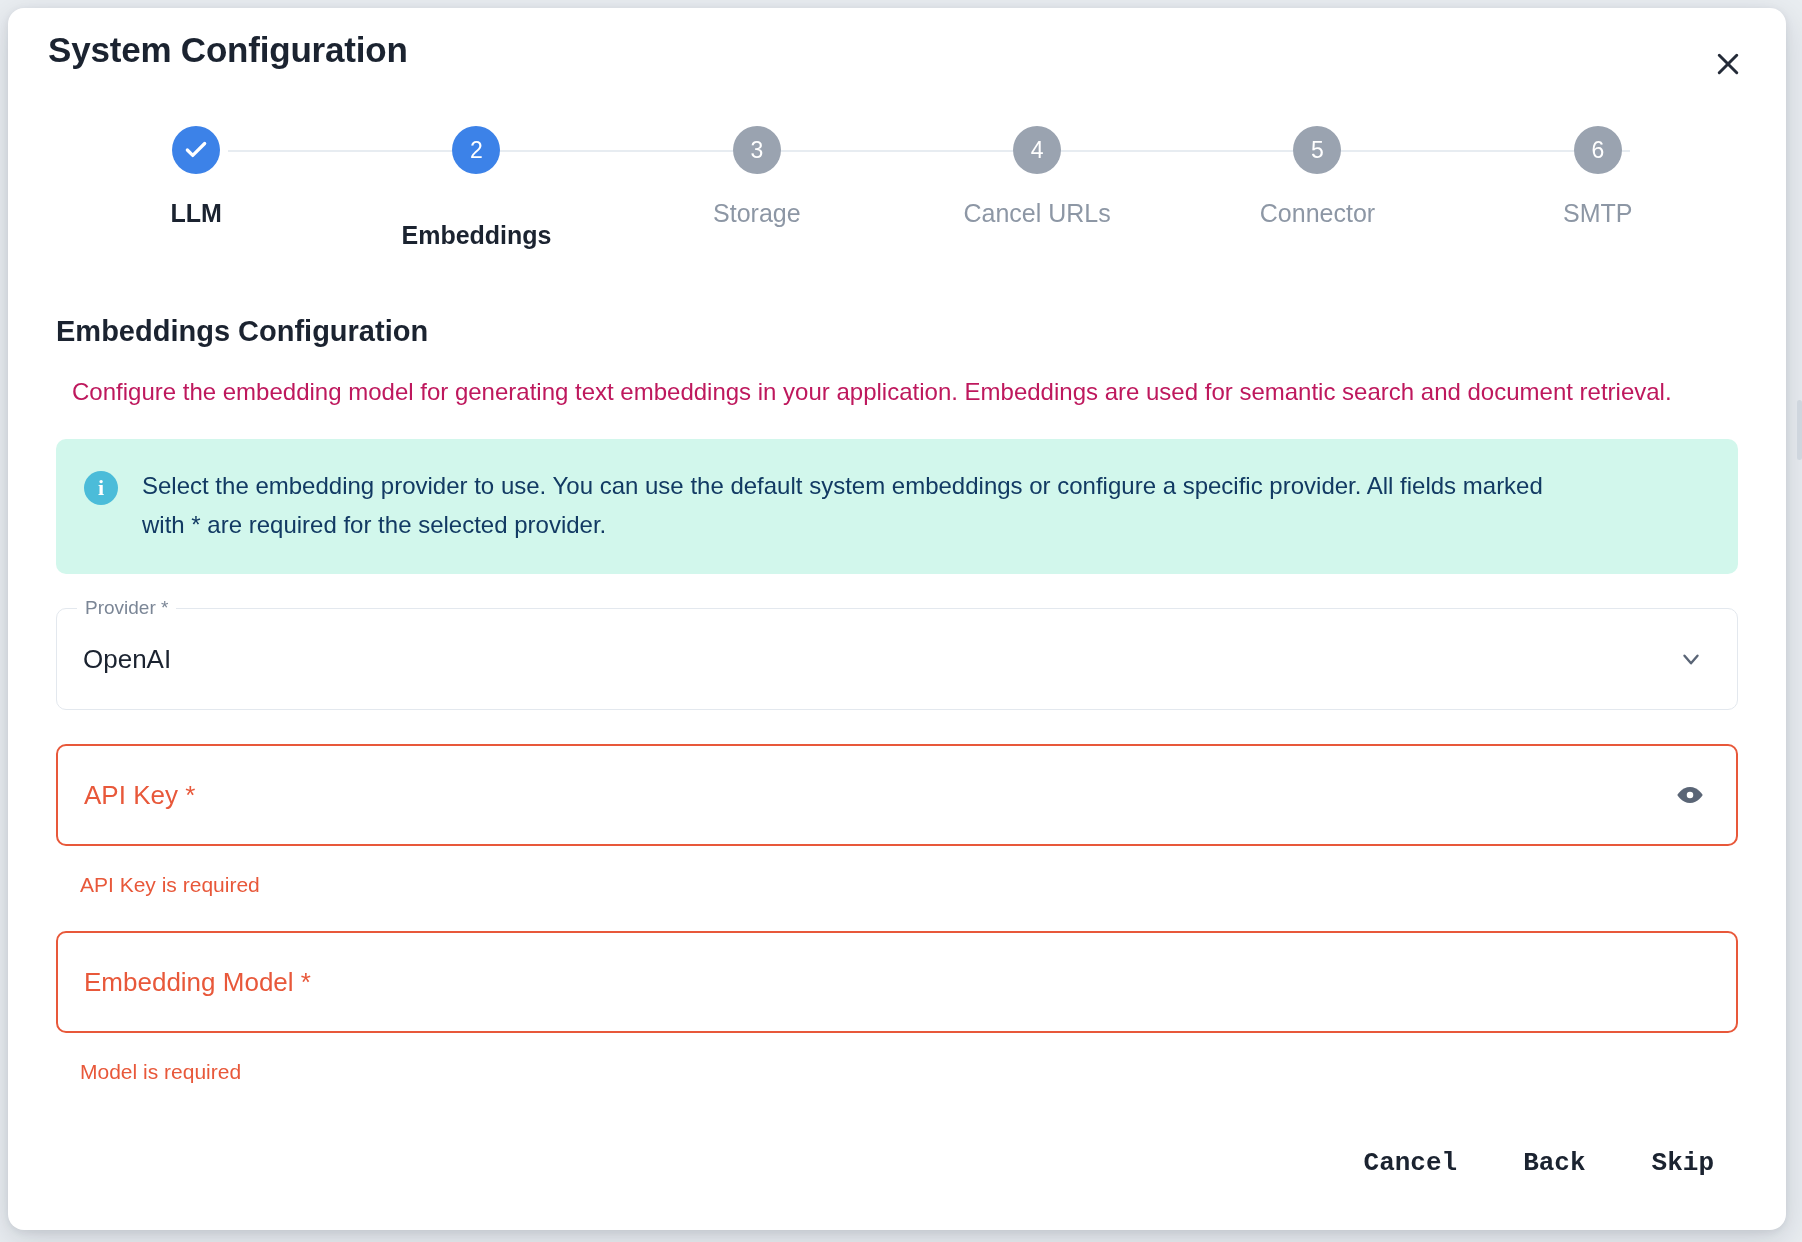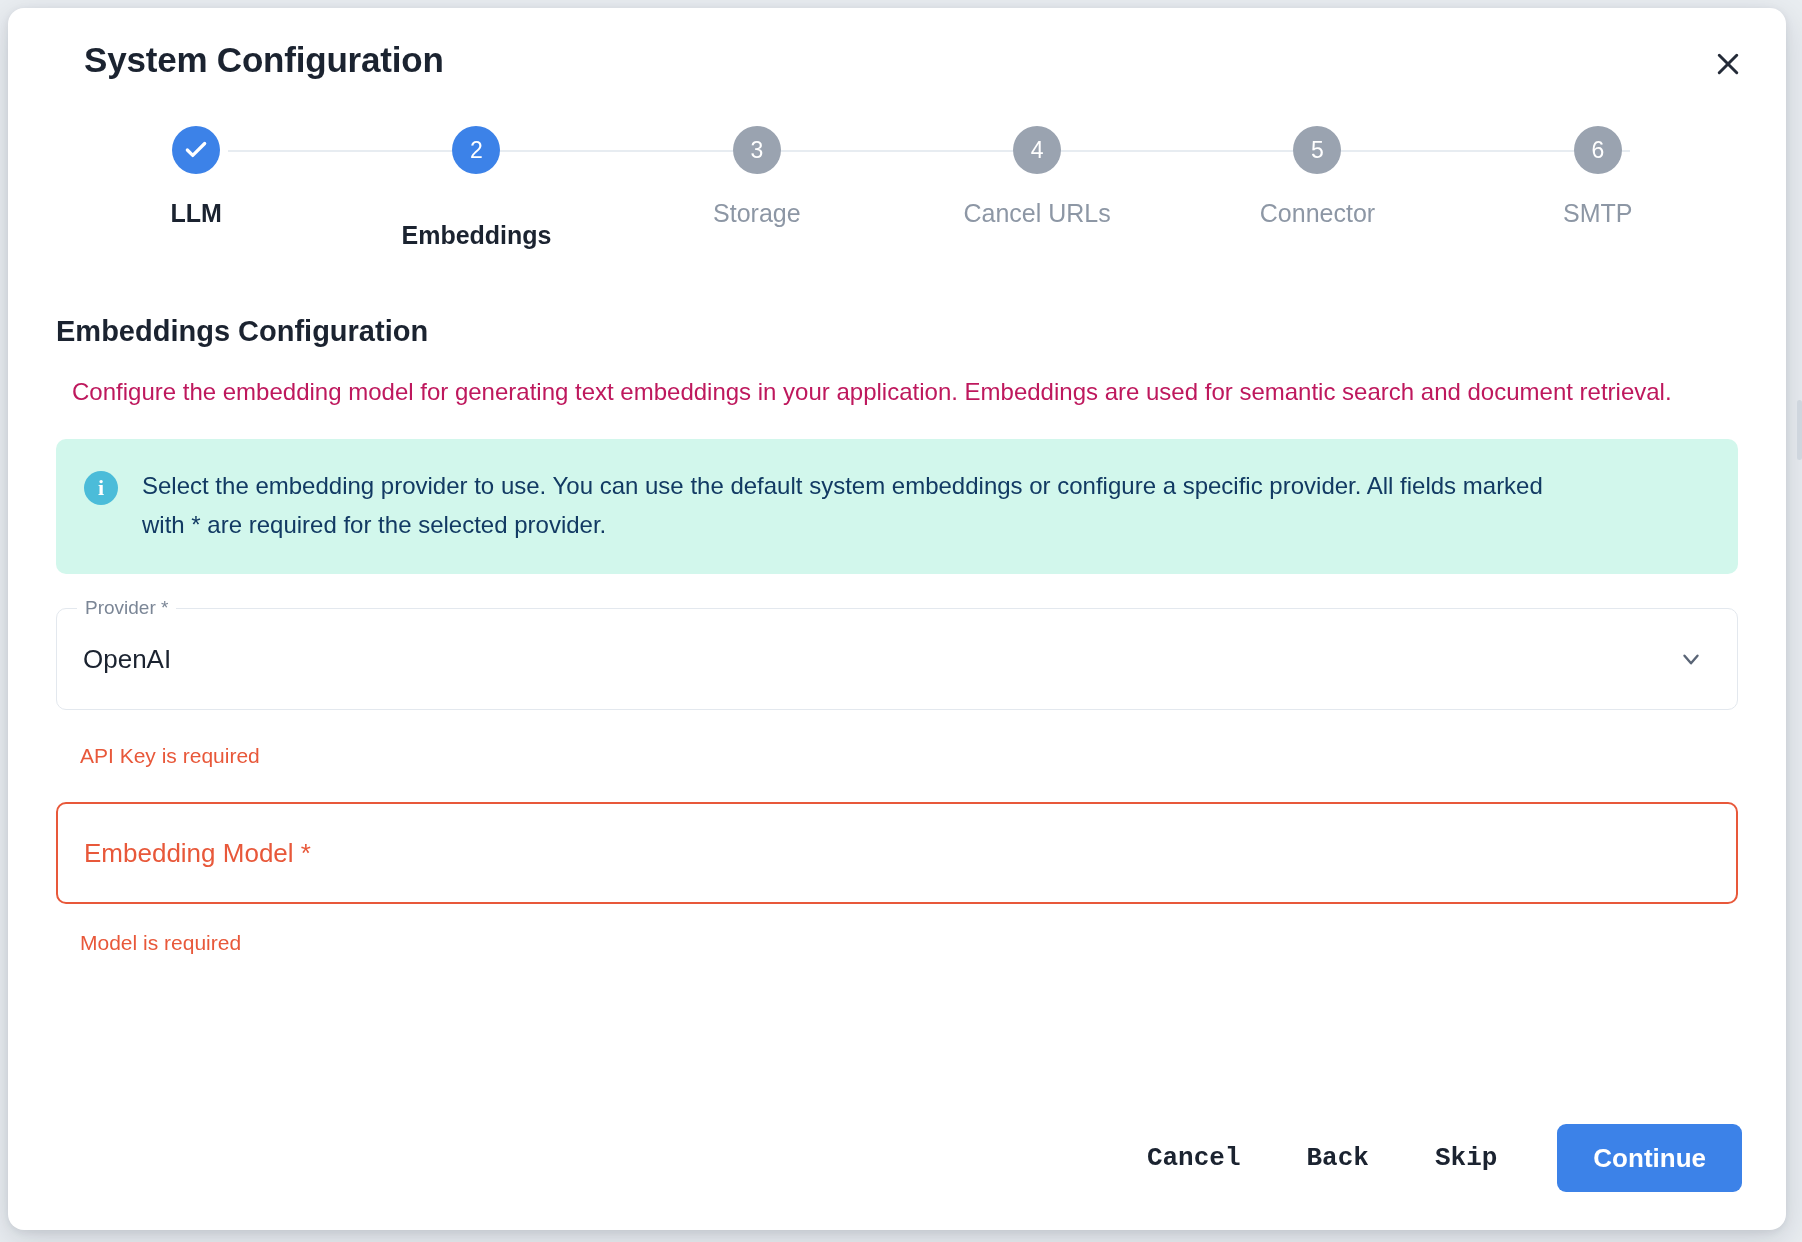--- a/index.html
+++ b/index.html
@@ -22,24 +22,23 @@
     width: 1778px;
     height: 1222px;
     background: #ffffff;
     border-radius: 16px;
     box-shadow: 0 10px 34px rgba(15, 23, 42, 0.14), 0 2px 8px rgba(15,23,42,0.08);
     box-sizing: border-box;
     overflow: hidden;
   }
   .dialog-header {
     position: relative;
-    padding: 34px 40px 0 40px;
+    padding: 24px 40px 0 40px;
     height: 74px;
     box-sizing: border-box;
-    margin-left: 36px;
   }
   .dialog-title {
     font-size: 35px;
     font-weight: bold;
     color: #1b2330;
     letter-spacing: -0.2px;
     line-height: 1;
   }
   .close-button {
     position: absolute;
@@ -333,35 +332,43 @@
           <span class="field-value">OpenAI</span>
           <span class="field-adornment">
             <svg width="26" height="26" viewBox="0 0 24 24" fill="none" stroke="currentColor" stroke-width="2.2" stroke-linecap="round" stroke-linejoin="round">
               <polyline points="6 9 12 16 18 9"></polyline>
             </svg>
           </span>
         </div>
       </div>
 
       <div class="field">
+        <div class="field-outline error">
+          <span class="field-placeholder">API Key *</span>
+          <span class="field-adornment">
+            <svg width="30" height="30" viewBox="0 0 24 24" fill="none" stroke="currentColor" stroke-width="2">
+              <path d="M1.8 12s3.8-6.4 10.2-6.4S22.2 12 22.2 12s-3.8 6.4-10.2 6.4S1.8 12 1.8 12z" fill="currentColor" stroke="none"></path>
+              <circle cx="12" cy="12" r="2.6" fill="#ffffff" stroke="none"></circle>
+            </svg>
+          </span>
+        </div>
         <div class="helper-error">API Key is required</div>
       </div>
 
       <div class="field">
         <div class="field-outline error">
           <span class="field-placeholder">Embedding Model *</span>
         </div>
         <div class="helper-error">Model is required</div>
       </div>
 
     </div>
 
     <div class="dialog-footer">
       <button class="btn-text">Cancel</button>
       <button class="btn-text">Back</button>
       <button class="btn-text">Skip</button>
-      <button class="btn-primary">Continue</button>
     </div>
 
   </div>
 
   <div class="scroll-edge"></div>
 </div>
 
 </body></html>

